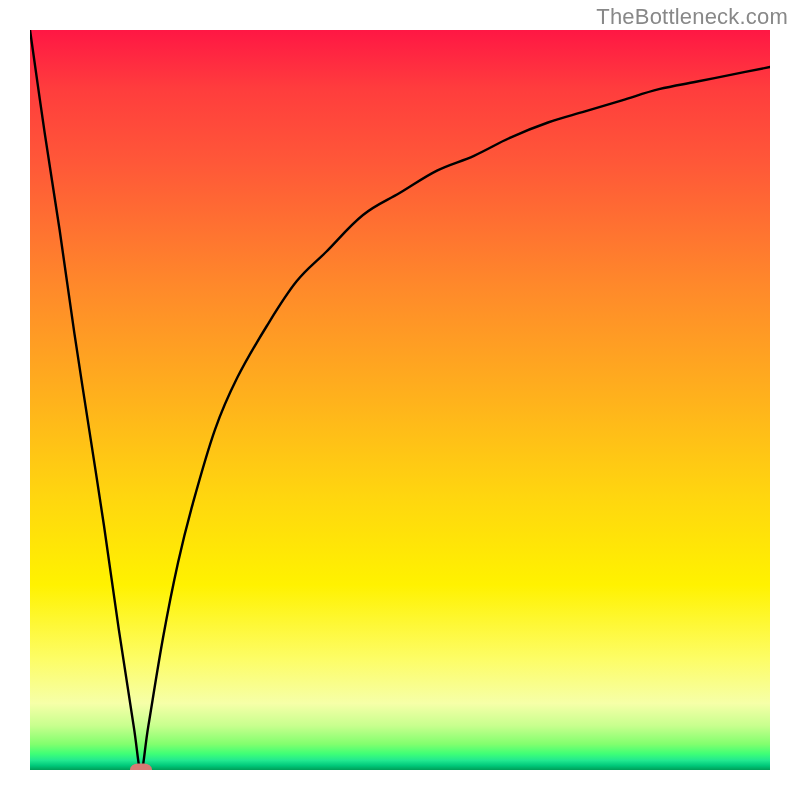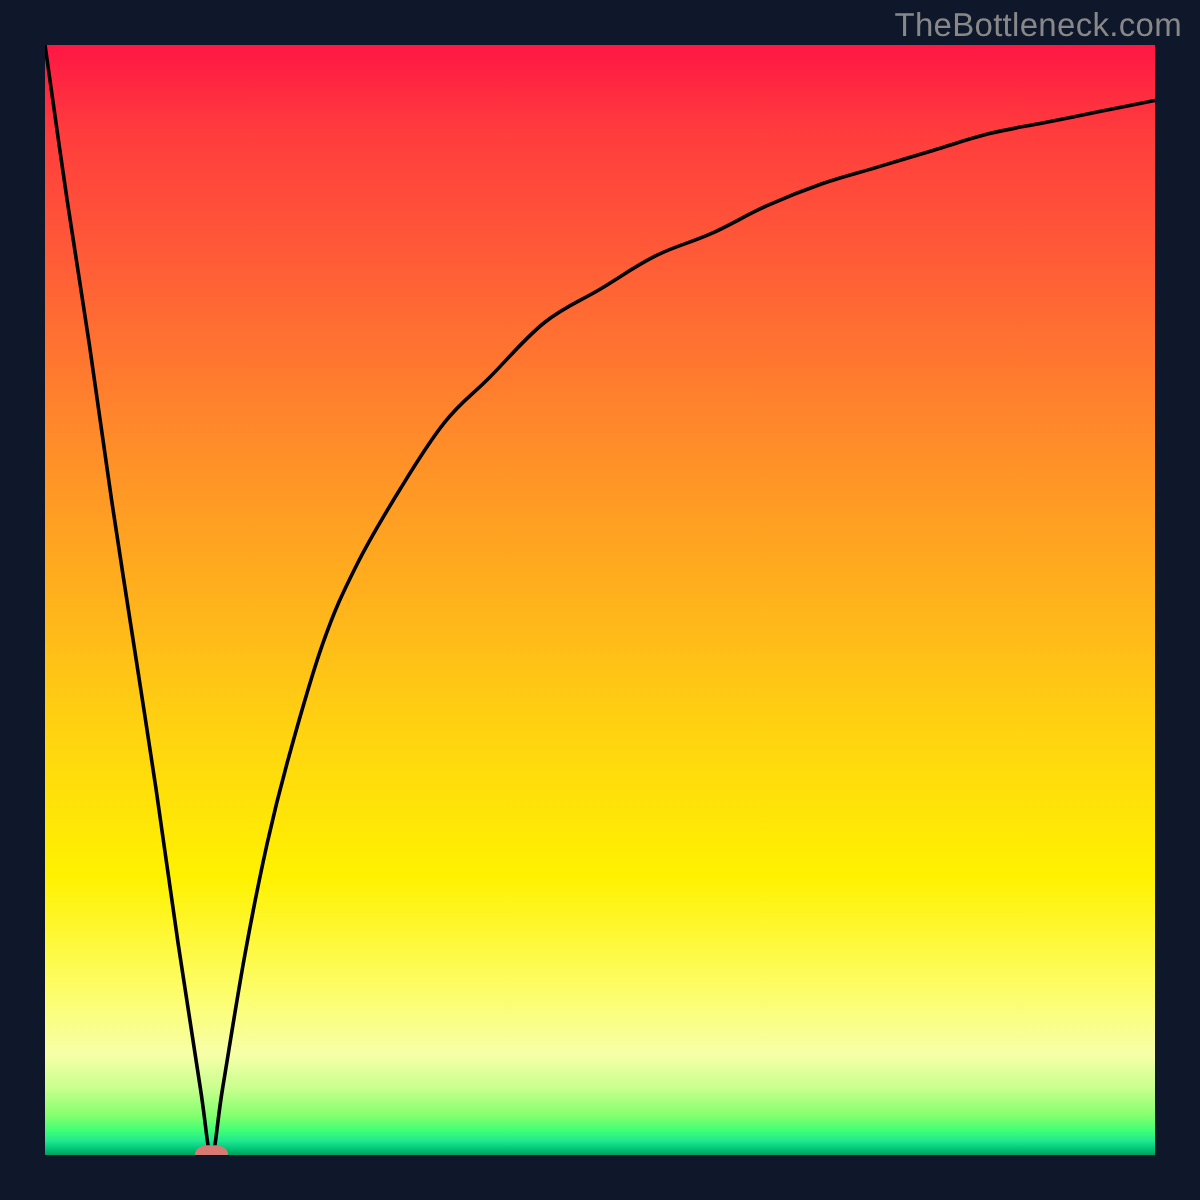--- a/index.html
+++ b/index.html
@@ -8,21 +8,21 @@
     width: 800px;
     height: 800px;
     background: #000;
     overflow: hidden;
     font-family: Arial, Helvetica, sans-serif;
   }
   .outer {
     position: relative;
     width: 800px;
     height: 800px;
-    background: #0f172a;
+    background: #ffffff;
     text-align: center;
   }
   .watermark {
     position: absolute;
     top: 4px;
     right: 12px;
     color: #888;
     font-size: 22px;
     font-weight: 500;
     letter-spacing: 0.2px;

